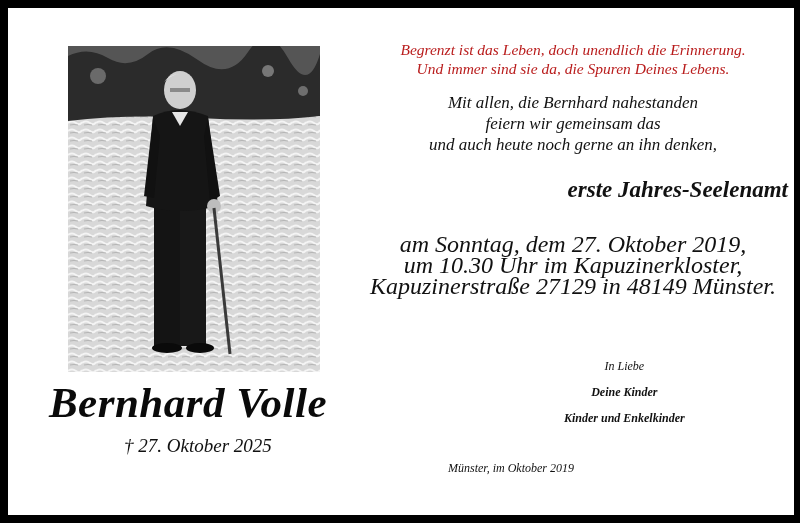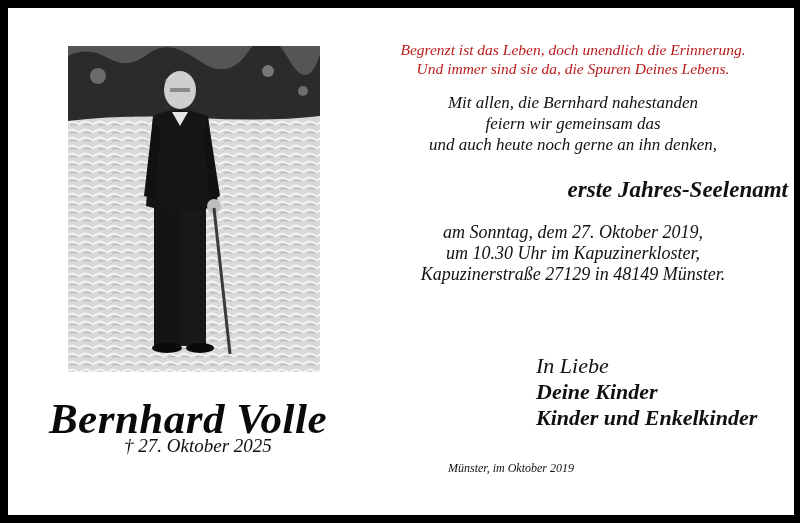--- a/index.html
+++ b/index.html
@@ -28,21 +28,20 @@
     .name {
       position: absolute;
       left: 20px; top: 370px;
       width: 320px;
       text-align: center;
       font-style: italic;
       font-weight: bold;
       font-size: 43px;
       letter-spacing: 0.5px;
       color: #0a0a0a;
-      margin-top: 16px;
     }
     .dates {
       position: absolute;
       left: 60px; top: 426px;
       width: 260px;
       text-align: center;
       font-style: italic;
       font-size: 19px;
       line-height: 24px;
     }
@@ -55,27 +54,27 @@
     }
     .motto { font-size: 15.5px; line-height: 19px; color: #b91c1c; }
     .invite { margin-top: 14px; font-size: 17px; line-height: 21px; }
     .event-title {
       margin-top: 22px;
       font-weight: bold;
       font-size: 23px;
       line-height: 26px;
       text-align: right;
     }
-    .event-details { margin-top: 19px; font-size: 18px; line-height: 21px; }
+    .event-details { margin-top: 31px; font-size: 24px; line-height: 21px; }
     .signature {
       position: absolute;
-      left: 528px; top: 345px;
-      text-align: left;
+      left: 556px; top: 345px;
+      text-align: center;
       font-style: italic;
-      font-size: 22px;
+      font-size: 12px;
       line-height: 26px;
     }
     .signature .bold { font-weight: bold; }
     .place-date {
       position: absolute;
       left: 440px; top: 453px;
       width: 240px;
       text-align: left;
       font-style: italic;
       font-size: 12px;

